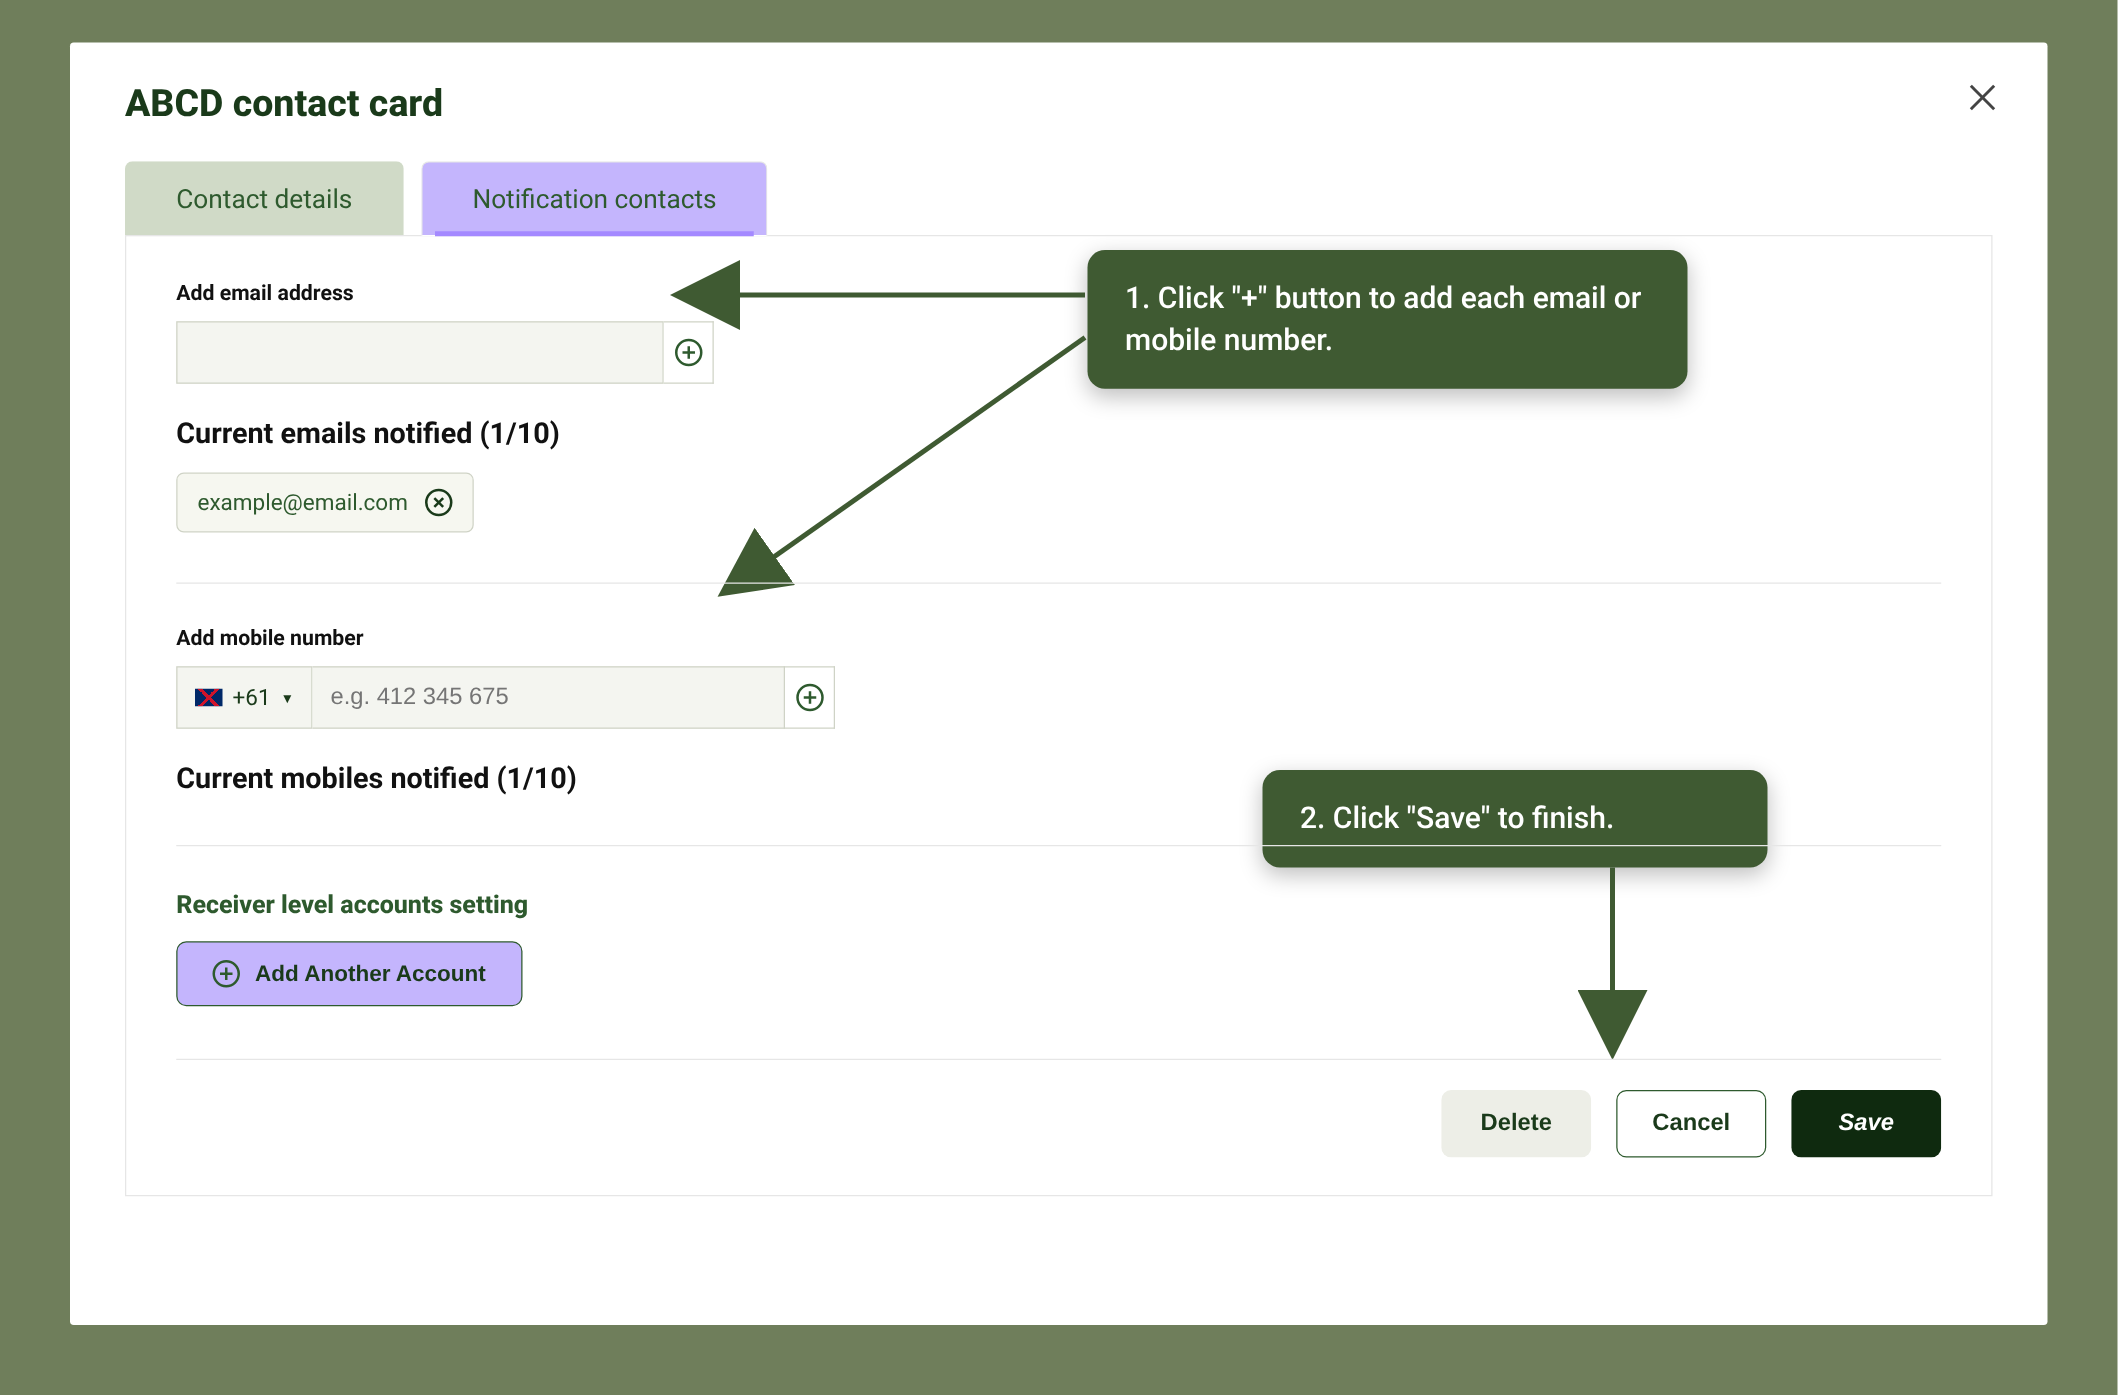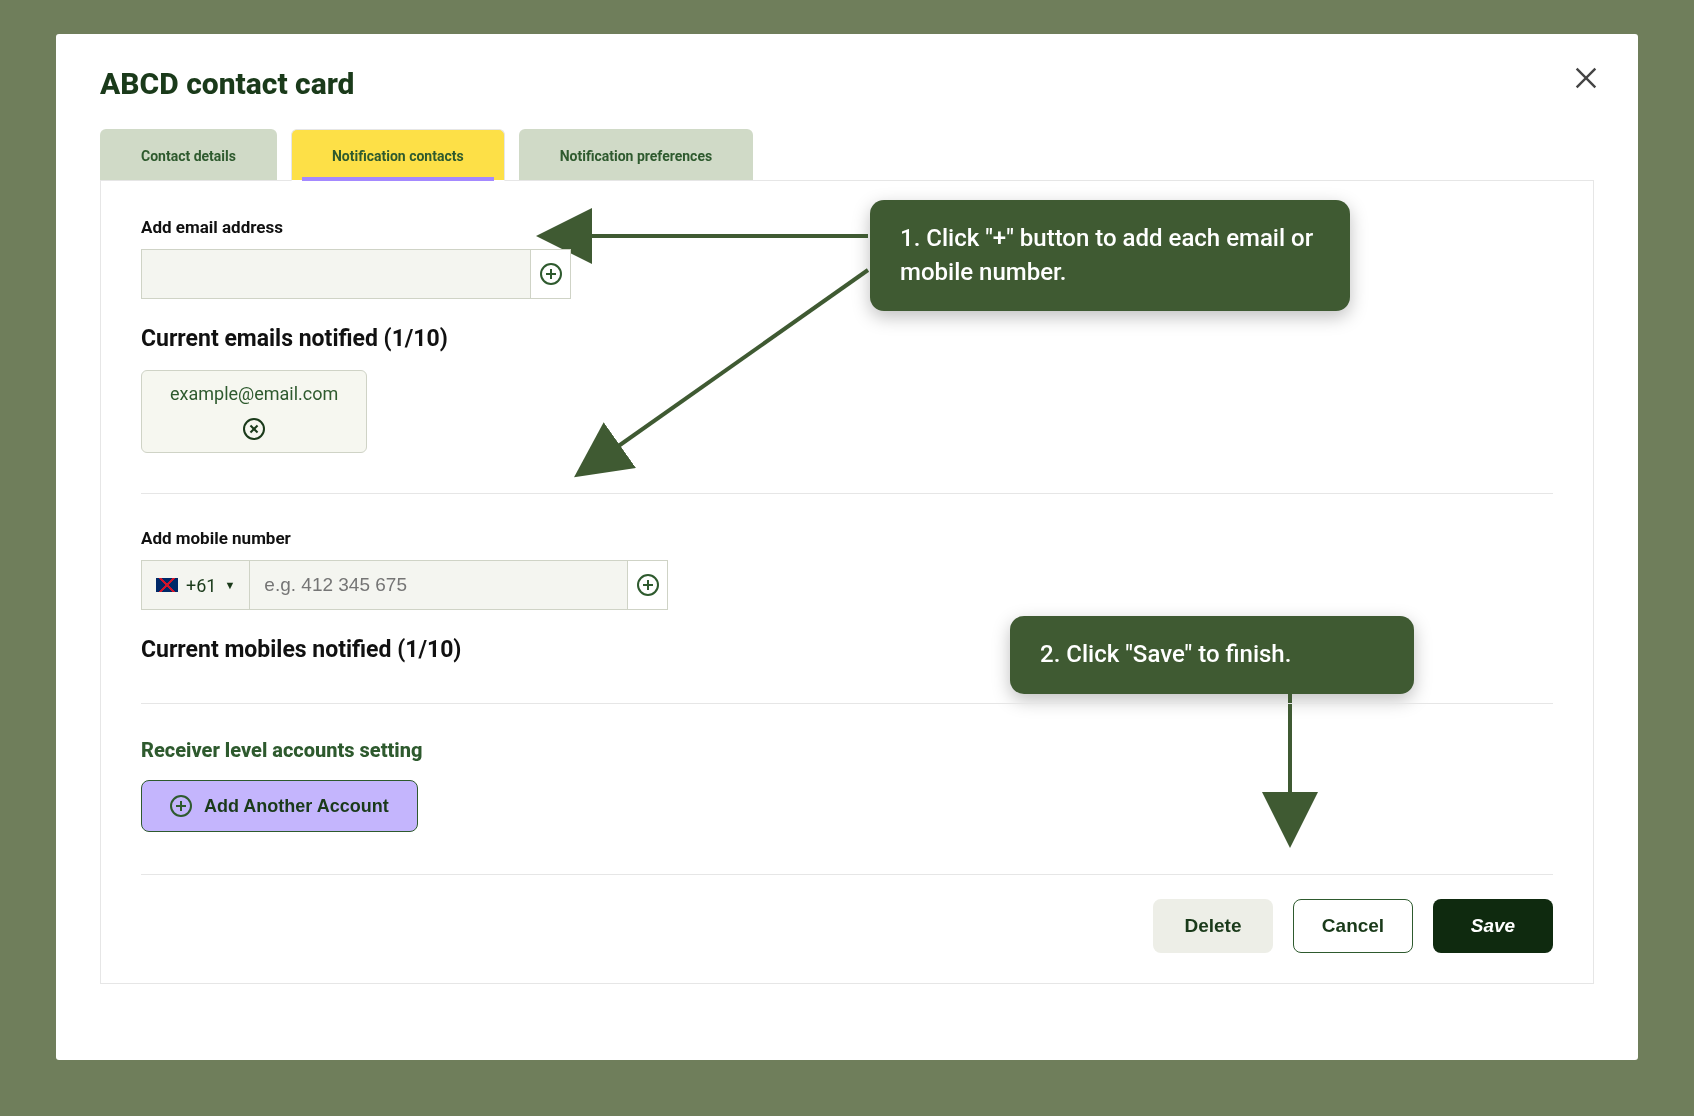--- a/index.html
+++ b/index.html
@@ -51,31 +51,31 @@
   }
   .close-x svg{width:100%;height:100%;stroke:currentColor;}
   
   .tabs{
     display:flex;
     gap:14px;
     align-items:flex-end;
   }
   .tab{
     padding:18px 40px 16px 40px;
-    font-size:14px;
-    font-weight:700;
+    font-size:21px;
+    font-weight:400;
     color:var(--text-green);
     border-radius:6px 6px 0 0;
     cursor:pointer;
     background:var(--tab-inactive);
     position:relative;
     border:1px solid transparent;
   }
   .tab.active{
-    background:#fde047;
+    background:#c4b5fd;
     border:1px solid var(--divider);
     border-bottom-color:#fff;
     z-index:2;
   }
   .tab.active::after{
     content:"";
     position:absolute;
     left:10px;right:10px;bottom:-1px;
     height:4px;
     background:var(--purple);
@@ -132,25 +132,24 @@
   .circ-plus::before{left:4px;right:4px;top:50%;height:2px;margin-top:-1px;}
   .circ-plus::after{top:4px;bottom:4px;left:50%;width:2px;margin-left:-1px;}
   
   .chip{
     display:inline-flex;
     align-items:center;
     gap:14px;
     background:var(--pill-bg);
     border:1px solid var(--border);
     border-radius:6px;
-    padding:12px 28px;
+    padding:12px 16px;
     color:var(--text-green);
     font-size:18px;
     margin-top:4px;
-    flex-direction:column;
   }
   .chip .circ-x{
     width:22px;height:22px;border:2px solid var(--dark-green);border-radius:50%;
     position:relative;cursor:pointer;
   }
   .chip .circ-x::before,.chip .circ-x::after{
     content:"";position:absolute;left:4px;right:4px;top:50%;height:2px;background:var(--dark-green);margin-top:-1px;
   }
   .chip .circ-x::before{transform:rotate(45deg);}
   .chip .circ-x::after{transform:rotate(-45deg);}
@@ -235,21 +234,20 @@
           <line x1="4" y1="4" x2="20" y2="20"></line>
           <line x1="20" y1="4" x2="4" y2="20"></line>
         </svg>
     </div>
 
     <h1 class="card-title">ABCD contact card</h1>
 
     <div class="tabs">
       <div class="tab">Contact details</div>
       <div class="tab active">Notification contacts</div>
-      <div class="tab">Notification preferences</div>
     </div>
 
     <div class="panel">
 
       
       <div class="label">Add email address</div>
       <div class="textfield">
         <input type="text" value="" style="">
         <div class="add-btn">
           <span class="circ-plus"></span>

